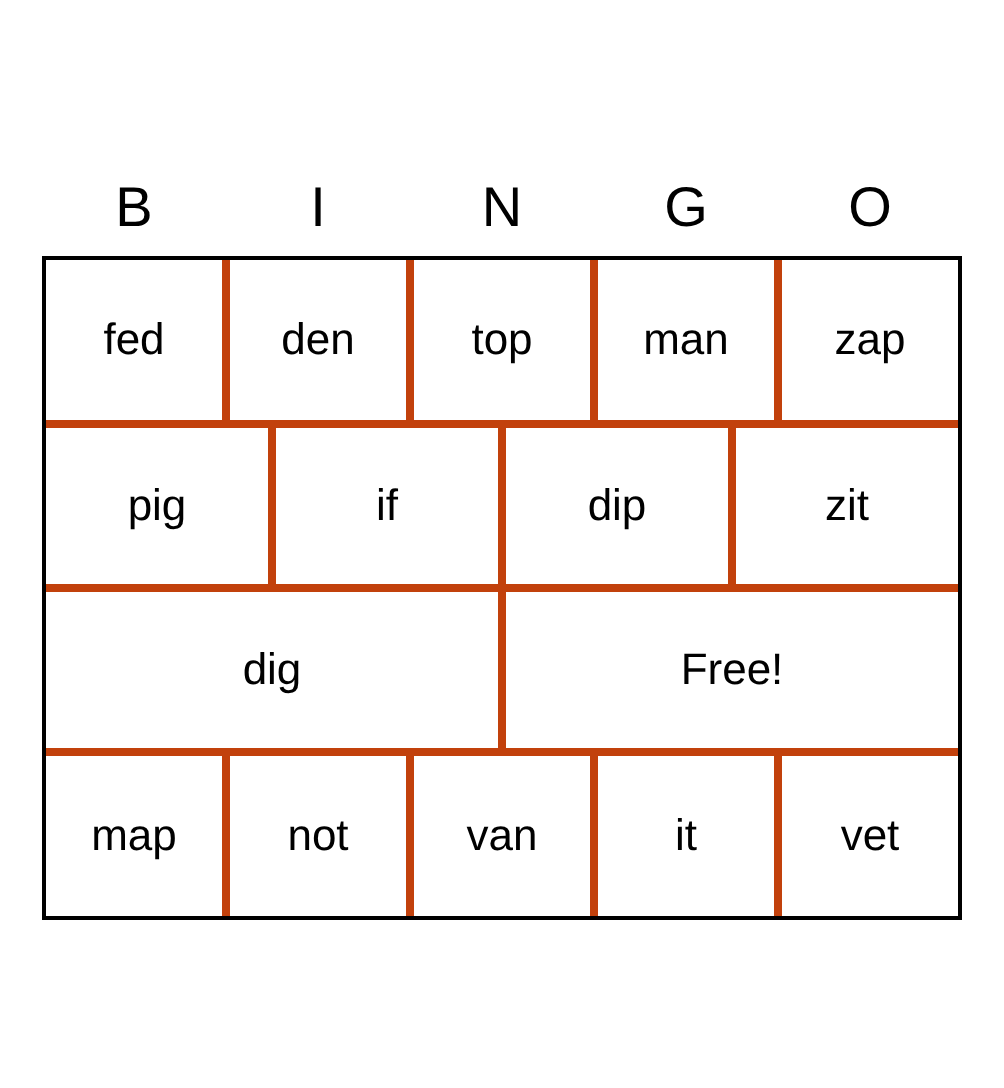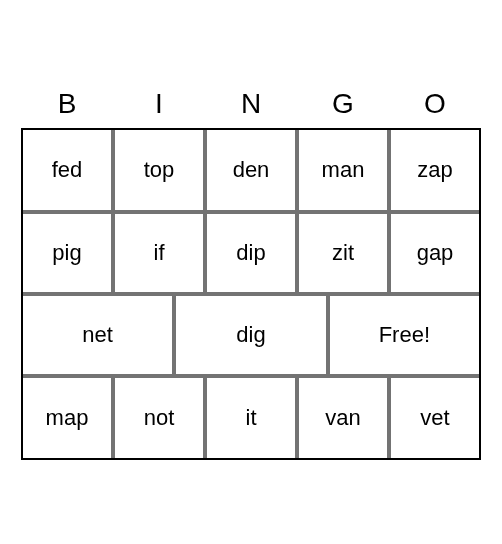--- a/index.html
+++ b/index.html
@@ -41,21 +41,21 @@
       width: 460px;
     }
 
     .bingo-row {
       display: flex;
     }
 
     .bingo-cell {
       flex: 1;
       height: 82px;
-      border: 2px solid #737373;
+      border: 2px solid #c2410c;
       display: flex;
       align-items: center;
       justify-content: center;
       font-size: 22px;
       font-weight: normal;
       text-align: center;
     }
 
     .bingo-cell:first-child {
       border-left: none;
@@ -79,38 +79,36 @@
     <div class="header-cell">B</div>
     <div class="header-cell">I</div>
     <div class="header-cell">N</div>
     <div class="header-cell">G</div>
     <div class="header-cell">O</div>
   </div>
   <div class="bingo-grid">
 
   <div class="bingo-row">
         <div class="bingo-cell">fed</div>
+        <div class="bingo-cell">den</div>
         <div class="bingo-cell">top</div>
-        <div class="bingo-cell">den</div>
         <div class="bingo-cell">man</div>
         <div class="bingo-cell">zap</div>
       </div>
       <div class="bingo-row">
         <div class="bingo-cell">pig</div>
         <div class="bingo-cell">if</div>
         <div class="bingo-cell">dip</div>
         <div class="bingo-cell">zit</div>
-        <div class="bingo-cell">gap</div>
       </div>
       <div class="bingo-row">
-        <div class="bingo-cell">net</div>
         <div class="bingo-cell">dig</div>
         <div class="bingo-cell">Free!</div>
       </div>
       <div class="bingo-row">
         <div class="bingo-cell">map</div>
         <div class="bingo-cell">not</div>
+        <div class="bingo-cell">van</div>
         <div class="bingo-cell">it</div>
-        <div class="bingo-cell">van</div>
         <div class="bingo-cell">vet</div>
       </div>
     </div>
 </div>
 
 </body></html>

